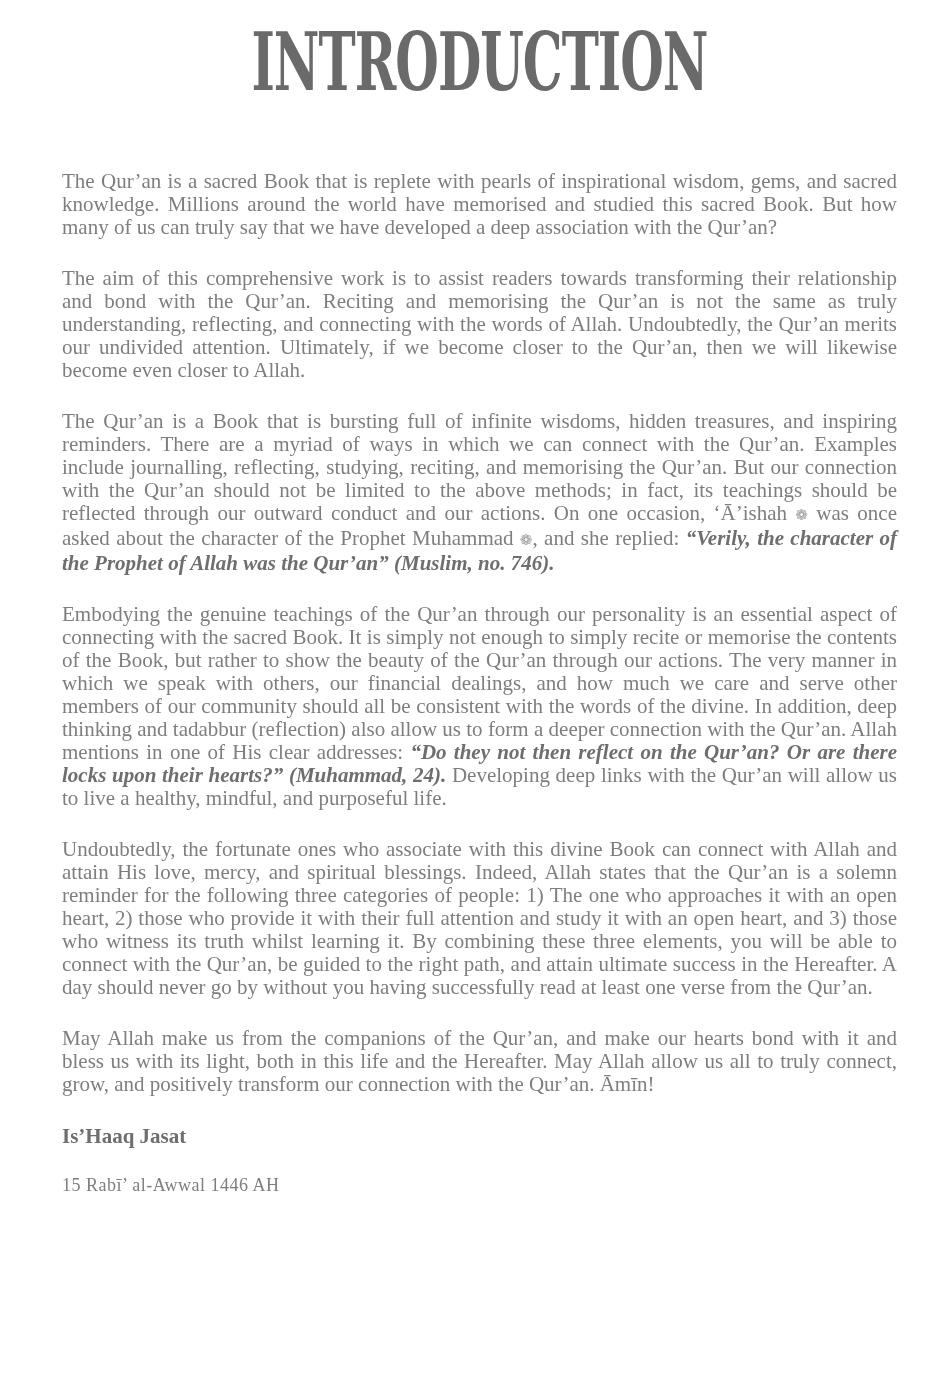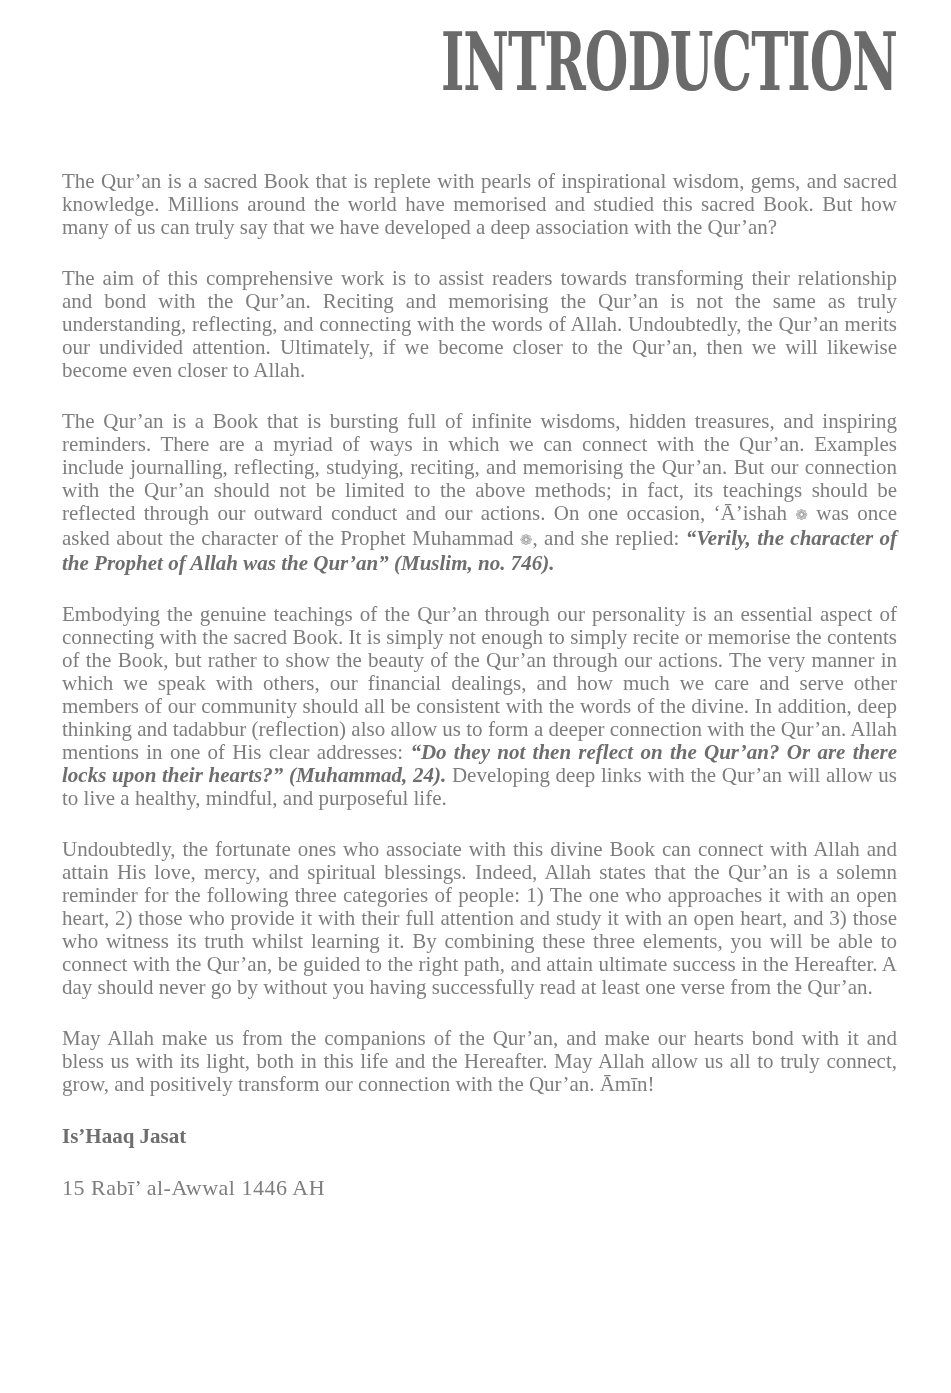--- a/index.html
+++ b/index.html
@@ -17,21 +17,21 @@
     font-family:"Liberation Serif", serif;
     color:var(--body-text);
   }
   .page{
     width:951px;
     min-height:1393px;
     padding:36px 54px 40px 62px;
     background:var(--background);
   }
   h1.page-title{
-    text-align:right;
+    text-align:center;
     height:82px;
     margin-bottom:52px;
     line-height:82px;
     white-space:nowrap;
   }
   .title-inner{
     display:inline-block;
     font-family:"DejaVu Serif", serif;
     font-weight:bold;
     font-size:50px;
@@ -58,21 +58,21 @@
     color:var(--honorific);
     vertical-align:baseline;
   }
   .signature{
     font-size:21px;
     font-weight:bold;
     color:var(--quote-text);
     margin-top:8px;
   }
   .date-line{
-    font-size:22px;
+    font-size:18px;
     margin-top:26px;
     color:var(--body-text);
     letter-spacing:0.5px;
   }
 </style>
 </head>
 <body>
 
 <div class="page">
   <h1 class="page-title"><span class="title-inner">INTRODUCTION</span></h1>

